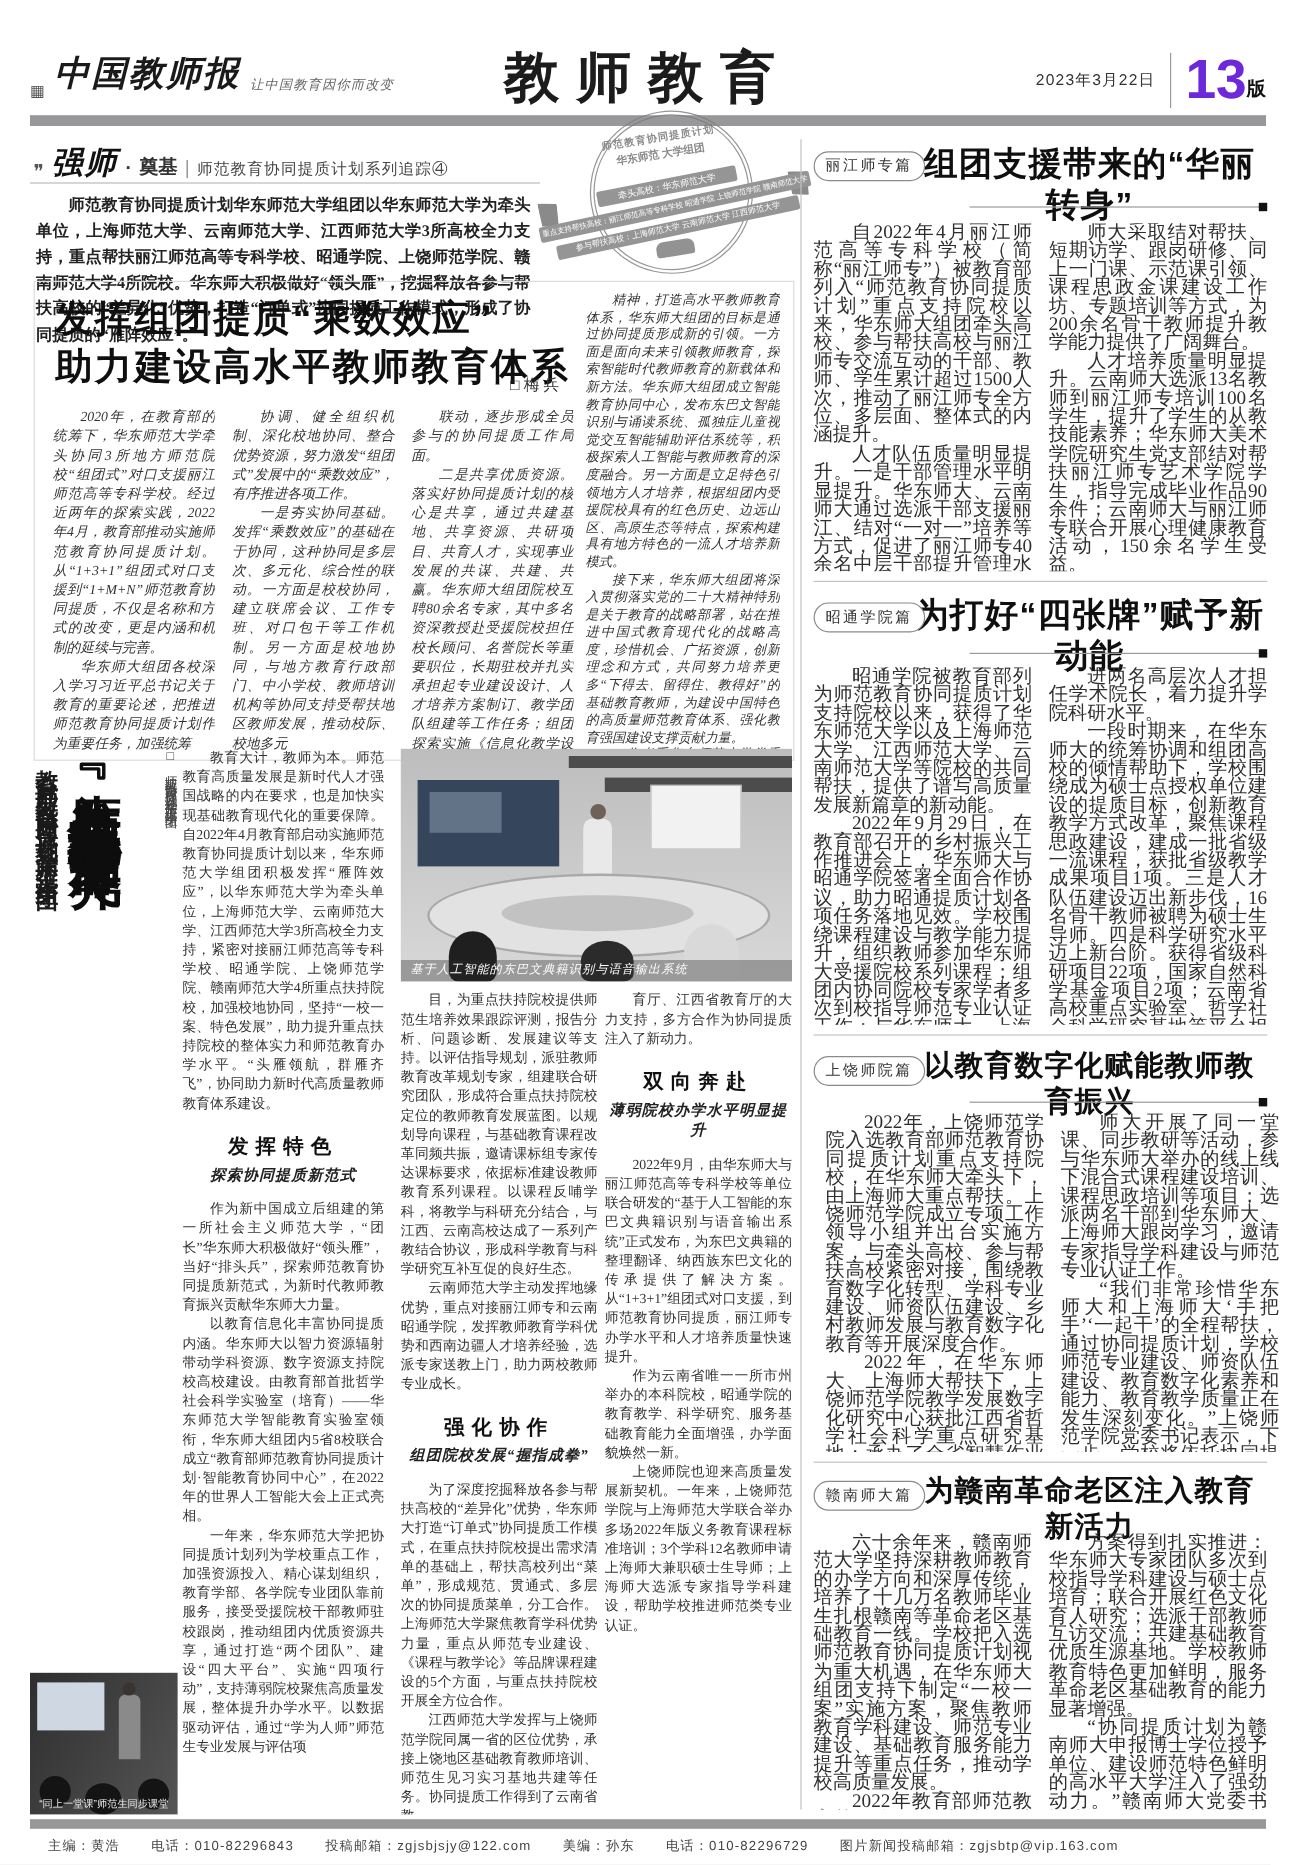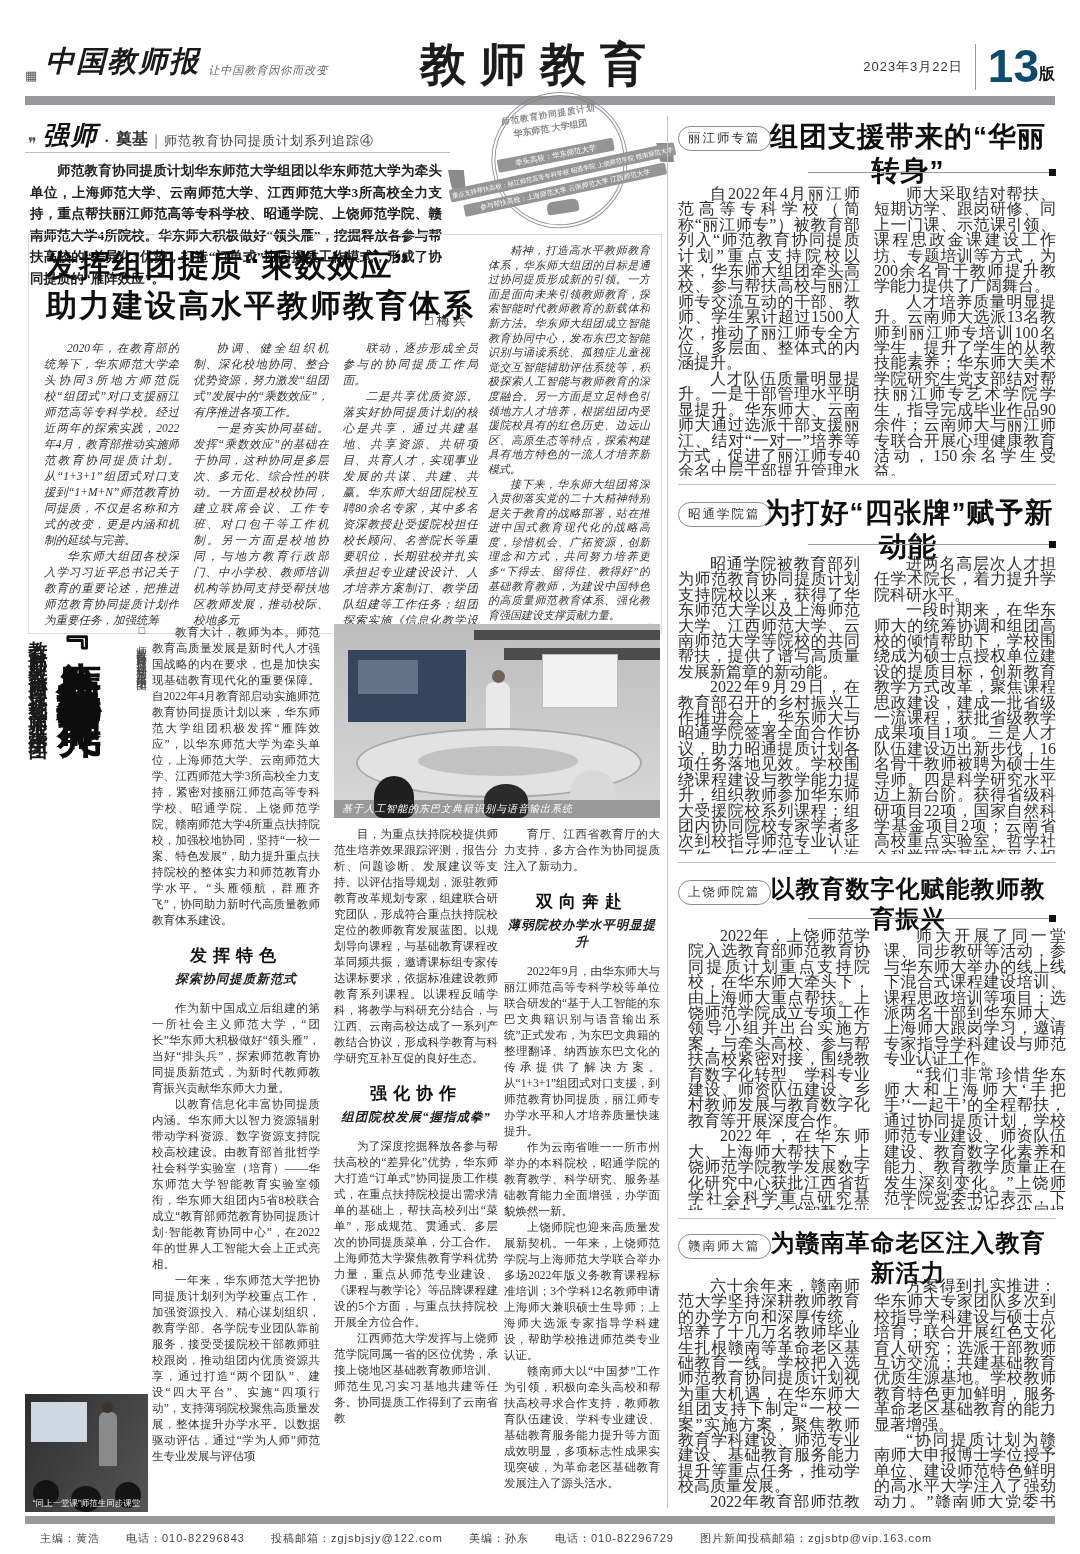--- a/index.html
+++ b/index.html
@@ -12,21 +12,21 @@
   .mast-logo .grid-ico{font-size:13px;color:#555;line-height:1;}
   .mast-logo .paper{font-family:"Liberation Serif",serif;font-weight:900;font-style:italic;
                     font-size:29px;letter-spacing:2px;color:#1a1a1a;}
   .mast-logo .slogan{font-size:11px;color:#666;font-style:italic;padding-bottom:4px;letter-spacing:1px;}
   .mast-title{left:0;right:0;top:34px;text-align:center;font-family:"Liberation Serif",serif;
               font-weight:900;font-size:46px;letter-spacing:14px;color:#1c1c1c;}
   .mast-right{right:25px;top:44px;display:flex;align-items:center;gap:12px;}
   .mast-date{font-size:13px;color:#333;letter-spacing:1px;}
   .mast-vline{width:1px;height:46px;background:#9a9a9a;}
   .mast-page{display:flex;align-items:flex-end;}
-  .mast-page .no{font-size:46px;font-weight:900;line-height:.9;color:#0c4a6e;}
+  .mast-page .no{font-size:46px;font-weight:900;line-height:.9;color:#6d28d9;}
   .mast-page .ban{font-size:16px;font-weight:700;padding-bottom:3px;color:#111;}
   .mast-rule{left:25px;right:25px;top:96px;height:9px;background:#98989a;}
 
   
   .kicker{left:28px;top:118px;display:flex;align-items:flex-end;gap:6px;}
   .kicker .brand{font-family:"Liberation Serif",serif;font-weight:900;font-style:italic;
                  font-size:26px;color:#111;letter-spacing:2px;}
   .kicker .quote-ico{color:#555;font-size:16px;}
   .kicker .base{font-size:16px;font-weight:700;color:#333;padding-bottom:3px;}
   .kicker .sep{color:#999;padding-bottom:3px;}
@@ -232,33 +232,33 @@
   <div class="abs f-col f-col1">
       <div class="blk blk-p">教育大计，教师为本。师范教育高质量发展是新时代人才强国战略的内在要求，也是加快实现基础教育现代化的重要保障。自2022年4月教育部启动实施师范教育协同提质计划以来，华东师范大学组团积极发挥“雁阵效应”，以华东师范大学为牵头单位，上海师范大学、云南师范大学、江西师范大学3所高校全力支持，紧密对接丽江师范高等专科学校、昭通学院、上饶师范学院、赣南师范大学4所重点扶持院校，加强校地协同，坚持“一校一案、特色发展”，助力提升重点扶持院校的整体实力和师范教育办学水平。“头雁领航，群雁齐飞”，协同助力新时代高质量教师教育体系建设。</div>
       <div class="blk blk-h2">发挥特色</div>
       <div class="blk blk-h3">探索协同提质新范式</div>
       <div class="blk blk-p">作为新中国成立后组建的第一所社会主义师范大学，“团长”华东师大积极做好“领头雁”，当好“排头兵”，探索师范教育协同提质新范式，为新时代教师教育振兴贡献华东师大力量。</div>
       <div class="blk blk-p">以教育信息化丰富协同提质内涵。华东师大以智力资源辐射带动学科资源、数字资源支持院校高校建设。由教育部首批哲学社会科学实验室（培育）——华东师范大学智能教育实验室领衔，华东师大组团内5省8校联合成立“教育部师范教育协同提质计划·智能教育协同中心”，在2022年的世界人工智能大会上正式亮相。</div>
       <div class="blk blk-p">一年来，华东师范大学把协同提质计划列为学校重点工作，加强资源投入、精心谋划组织，教育学部、各学院专业团队靠前服务，接受受援院校干部教师驻校跟岗，推动组团内优质资源共享，通过打造“两个团队”、建设“四大平台”、实施“四项行动”，支持薄弱院校聚焦高质量发展，整体提升办学水平。以数据驱动评估，通过“学为人师”师范生专业发展与评估项</div>
     </div>
   <div class="abs f-col f-col2">
       <div class="blk blk-p">目，为重点扶持院校提供师范生培养效果跟踪评测，报告分析、问题诊断、发展建议等支持。以评估指导规划，派驻教师教育改革规划专家，组建联合研究团队，形成符合重点扶持院校定位的教师教育发展蓝图。以规划导向课程，与基础教育课程改革同频共振，邀请课标组专家传达课标要求，依据标准建设教师教育系列课程。以课程反哺学科，将教学与科研充分结合，与江西、云南高校达成了一系列产教结合协议，形成科学教育与科学研究互补互促的良好生态。</div>
+      <div class="blk blk-p">云南师范大学主动发挥地缘优势，重点对接丽江师专和云南昭通学院，发挥教师教育学科优势和西南边疆人才培养经验，选派专家送教上门，助力两校教师专业成长。</div>
       <div class="blk blk-h2">强化协作</div>
       <div class="blk blk-h3">组团院校发展“握指成拳”</div>
       <div class="blk blk-p">为了深度挖掘释放各参与帮扶高校的“差异化”优势，华东师大打造“订单式”协同提质工作模式，在重点扶持院校提出需求清单的基础上，帮扶高校列出“菜单”，形成规范、贯通式、多层次的协同提质菜单，分工合作。上海师范大学聚焦教育学科优势力量，重点从师范专业建设、《课程与教学论》等品牌课程建设的5个方面，与重点扶持院校开展全方位合作。</div>
       <div class="blk blk-p">江西师范大学发挥与上饶师范学院同属一省的区位优势，承接上饶地区基础教育教师培训、师范生见习实习基地共建等任务。协同提质工作得到了云南省教</div>
     </div>
   <div class="abs f-col f-col3">
       <div class="blk blk-p">育厅、江西省教育厅的大力支持，多方合作为协同提质注入了新动力。</div>
       <div class="blk blk-h2">双向奔赴</div>
       <div class="blk blk-h3">薄弱院校办学水平明显提升</div>
       <div class="blk blk-p">2022年9月，由华东师大与丽江师范高等专科学校等单位联合研发的“基于人工智能的东巴文典籍识别与语音输出系统”正式发布，为东巴文典籍的整理翻译、纳西族东巴文化的传承提供了解决方案。从“1+3+1”组团式对口支援，到师范教育协同提质，丽江师专办学水平和人才培养质量快速提升。</div>
       <div class="blk blk-p">作为云南省唯一一所市州举办的本科院校，昭通学院的教育教学、科学研究、服务基础教育能力全面增强，办学面貌焕然一新。</div>
       <div class="blk blk-p">上饶师院也迎来高质量发展新契机。一年来，上饶师范学院与上海师范大学联合举办多场2022年版义务教育课程标准培训；3个学科12名教师申请上海师大兼职硕士生导师；上海师大选派专家指导学科建设，帮助学校推进师范类专业认证。</div>
-      <div class="blk blk-p">赣南师大以“中国梦”工作为引领，积极向牵头高校和帮扶高校寻求合作支持，教师教育队伍建设、学科专业建设、基础教育服务能力提升等方面成效明显，多项标志性成果实现突破，为革命老区基础教育发展注入了源头活水。</div>
     </div>
 
   <div class="abs photo2">
     <div class="screen"></div>
     <div class="person">
         <i></i>
       </div>
     <div class="head" style="left:8px;top:86px;width:26px;height:26px;"></div>
     <div class="head" style="left:46px;top:92px;width:30px;height:26px;"></div>
     <div class="head" style="left:90px;top:88px;width:26px;height:26px;"></div>

